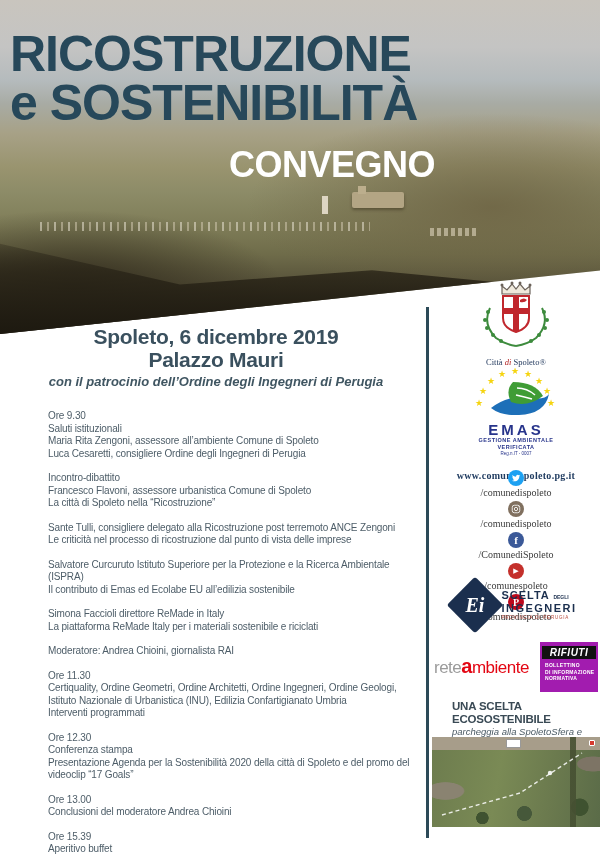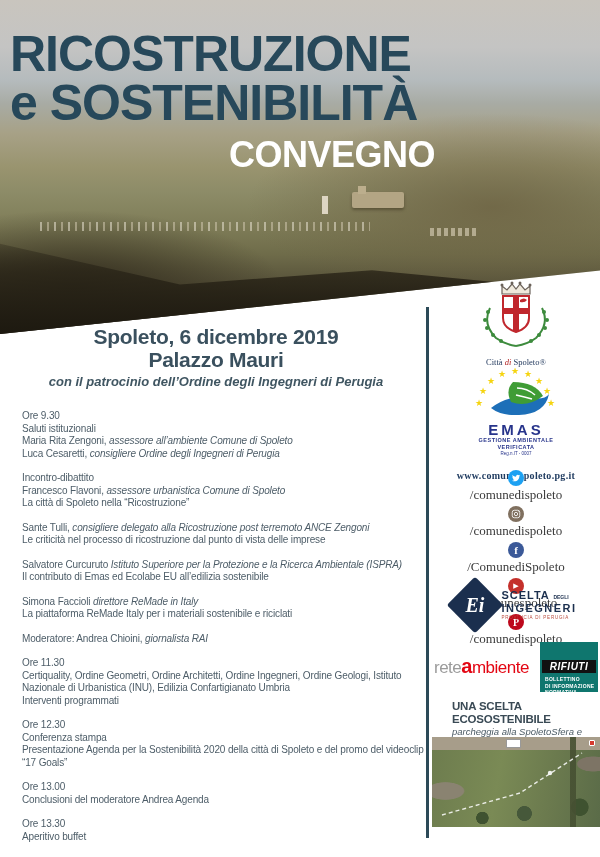--- a/index.html
+++ b/index.html
@@ -21,32 +21,32 @@
   .castle:before { content:""; position:absolute; left:6px; top:-6px; width:8px; height:8px; background:#bcae8d; }
   .tower { position:absolute; left:322px; top:196px; width:6px; height:18px; background:#ddd5c2; }
   .aqueduct { position:absolute; left:430px; top:228px; width:46px; height:8px; opacity:.7;
     background:repeating-linear-gradient(90deg,#cfc6ad 0 4px, rgba(0,0,0,0) 4px 7px); }
   .foreground { position:absolute; left:0; bottom:0; width:100%; height:110px;
     background:linear-gradient(180deg, rgba(42,37,24,0) 0%, rgba(42,37,24,.85) 45%, #1d1910 100%);
     clip-path: polygon(0 18%, 30% 55%, 62% 42%, 100% 62%, 100% 100%, 0 100%); }
 
   .title { position:absolute; left:10px; top:30px; width:425px; }
   .t1, .t2 { font-weight:bold; font-size:50px; line-height:49px; letter-spacing:-1px; color:#27485a; }
-  .t3 { font-weight:bold; font-size:36px; line-height:38px; letter-spacing:-0.5px; color:#ffffff; text-align:right; margin-top:8px; }
+  .t3 { font-weight:bold; font-size:36px; line-height:38px; letter-spacing:-0.5px; color:#ffffff; text-align:right; margin-top:18px; }
 
   
   .header { position:absolute; left:0; top:325px; width:432px; text-align:center; color:#3a505e; }
   .h-line { font-weight:bold; font-size:21px; line-height:23px; letter-spacing:-0.3px; }
   .h-patronage { font-weight:bold; font-style:italic; font-size:13px; line-height:16px; margin-top:3px; color:#405662; }
 
   
   .schedule { position:absolute; left:22px; top:410px; width:404px; color:#4d5d68; }
   .sched-block { margin-bottom:12px; }
-  .sched-line { font-size:10px; line-height:12.5px; letter-spacing:-0.15px; }
-  .sched-line .it { font-style:italic; }
+  .sched-line { font-size:10px; line-height:12.5px; letter-spacing:-0.15px;margin-left:26px; }
+  .sched-line .it { }
 
   
   .divider { position:absolute; left:426px; top:307px; width:3px; height:531px; background:#2c4a58; }
 
   
   .rightcol { position:absolute; left:432px; top:276px; width:168px; }
   .block { position:absolute; left:0; width:168px; text-align:center; }
 
   .arms { top:4px; }
   .arms-caption { font-family:"Liberation Serif", serif; font-size:8.5px; color:#233a5e; margin-top:1px; }
@@ -59,35 +59,35 @@
 
   .website { top:178px; font-family:"Liberation Serif", serif; font-weight:bold; font-size:10px; color:#1e3a5f; letter-spacing:.3px;margin-top:16px; }
 
   .social { top:191px; display:flex; flex-direction:column; align-items:center; }
   .social-item { display:flex; flex-direction:column; align-items:center; margin-top:3px; }
   .s-icon { width:16px; height:16px; border-radius:50%; display:flex; align-items:center; justify-content:center; color:#fff; }
   .s-icon svg { display:block; }
   .s-tw { background:#1da1f2; } .s-ig { background:#80705f; } .s-fb { background:#3b5998; }
   .s-yt { background:#c4302b; font-size:7px; } .s-pi { background:#bd081c; font-family:"Liberation Serif",serif; font-weight:bold; font-size:10px; }
   .s-fb { font-family:"Liberation Serif",serif; font-weight:bold; font-size:11px; }
-  .s-label { font-family:"Liberation Serif", serif; font-size:13px; color:#3a3a3a; margin-top:1px;text-align:center; }
+  .s-label { font-family:"Liberation Serif", serif; font-size:10px; color:#3a3a3a; margin-top:1px;text-align:center; }
 
   .ordine { top:309px; display:flex; align-items:center; justify-content:center; gap:6px; }
   .ord-diamond { width:40px; height:40px; background:#1b2f4e; transform:rotate(45deg); display:flex; align-items:center; justify-content:center; border-radius:3px; }
   .ord-diamond span { transform:rotate(-45deg); color:#fff; font-weight:bold; font-style:italic; font-size:20px; font-family:"Liberation Serif",serif; }
   .ord-text { text-align:left; color:#1b2f4e; }
   .ord-l1 { font-size:11px; font-weight:bold; letter-spacing:1px; line-height:11px; }
   .ord-l1 small { font-size:5px; letter-spacing:0; }
   .ord-l2 { font-size:11px; font-weight:bold; letter-spacing:1.5px; line-height:11px; }
   .ord-l3 { font-size:4.5px; color:#b94a3d; letter-spacing:.8px; line-height:7px; }
 
   .media-row { top:366px; display:flex; align-items:center; justify-content:space-between; padding:0 2px; }
   .retea { font-size:17px; line-height:20px; letter-spacing:-0.5px;text-align:right; }
   .retea .gray { color:#9b9b9b; } .retea .reda { color:#e30613; font-weight:bold; font-size:20px; } .retea .red { color:#e30613; }
-  .rifiuti { width:58px; height:50px; background:#0f766e; padding-top:18px; }
+  .rifiuti { width:58px; height:50px; background:#a21caf; padding-top:4px; }
   .rif-band { background:#111; color:#fff; font-weight:bold; font-style:italic; font-size:10px; line-height:13px; letter-spacing:.5px; margin:0 2px; }
   .rif-sub { color:#fff; font-weight:bold; font-size:5px; line-height:6.5px; text-align:left; padding:3px 0 0 5px; letter-spacing:.3px; }
 
   .eco { top:424px; text-align:left; color:#3a4a55;margin-left:20px; }
   .eco-title { font-weight:bold; font-size:11.5px; letter-spacing:-0.2px; line-height:13px; }
   .eco-line { font-style:italic; font-size:9.5px; line-height:11px; color:#4a5a64; }
 
   .map { top:461px; height:90px; position:absolute; width:168px; overflow:hidden;
     background-image:
       radial-gradient(circle 14px at 88% 78%, #3f5230 0 60%, rgba(0,0,0,0) 65%),
@@ -164,24 +164,24 @@
         <div class="sched-line"><span>Certiquality, Ordine Geometri, Ordine Architetti, Ordine Ingegneri, Ordine Geologi, Istituto Nazionale di Urbanistica (INU), Edilizia Confartigianato Umbria</span></div>
         <div class="sched-line"><span>Interventi programmati</span></div>
       </div>
       <div class="sched-block">
         <div class="sched-line"><span>Ore 12.30</span></div>
         <div class="sched-line"><span>Conferenza stampa</span></div>
         <div class="sched-line"><span>Presentazione Agenda per la Sostenibilità 2020 della città di Spoleto e del promo del videoclip “17 Goals”</span></div>
       </div>
       <div class="sched-block">
         <div class="sched-line"><span>Ore 13.00</span></div>
-        <div class="sched-line"><span>Conclusioni del moderatore  Andrea Agenda</span></div>
-      </div>
-      <div class="sched-block">
-        <div class="sched-line"><span>Ore 13.30</span></div>
+        <div class="sched-line"><span>Conclusioni del moderatore  Andrea Chioini</span></div>
+      </div>
+      <div class="sched-block">
+        <div class="sched-line"><span>Ore 15.39</span></div>
         <div class="sched-line"><span>Aperitivo buffet</span></div>
       </div>
     </div>
 
   <div class="divider"></div>
 
   <aside class="rightcol">
 
     <div class="block arms">
       <svg width="96" height="72" viewBox="0 0 96 72">

